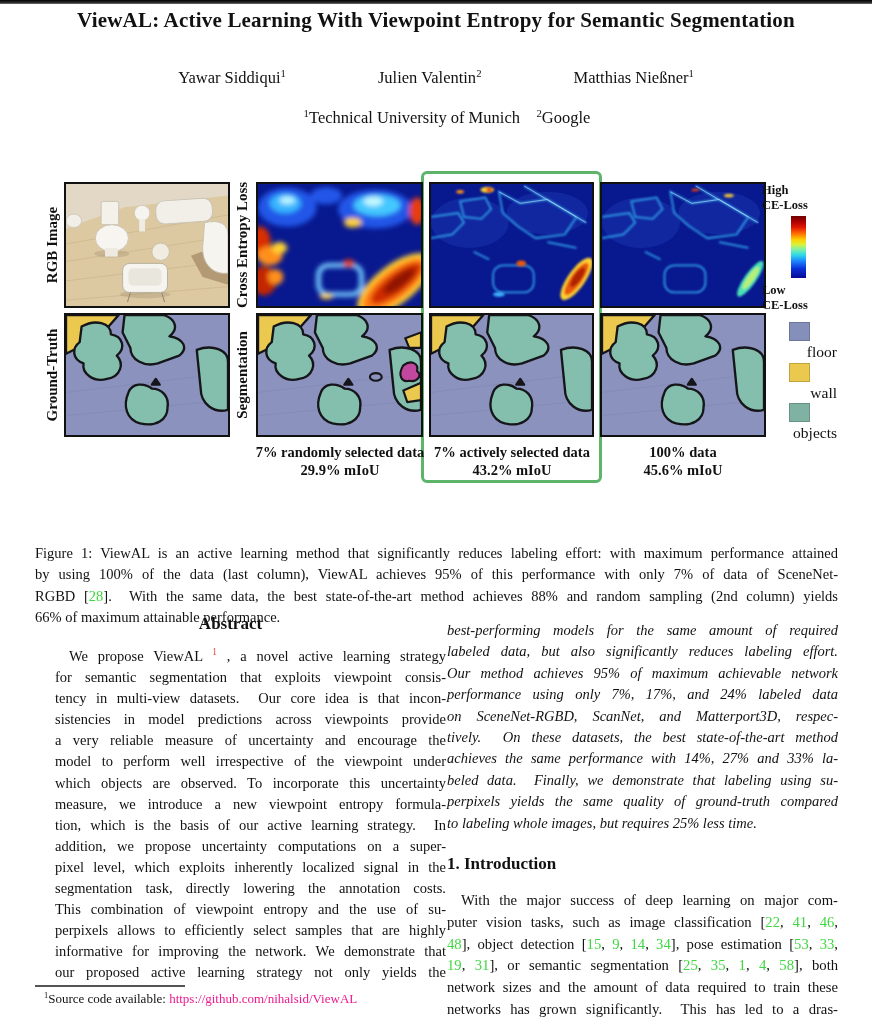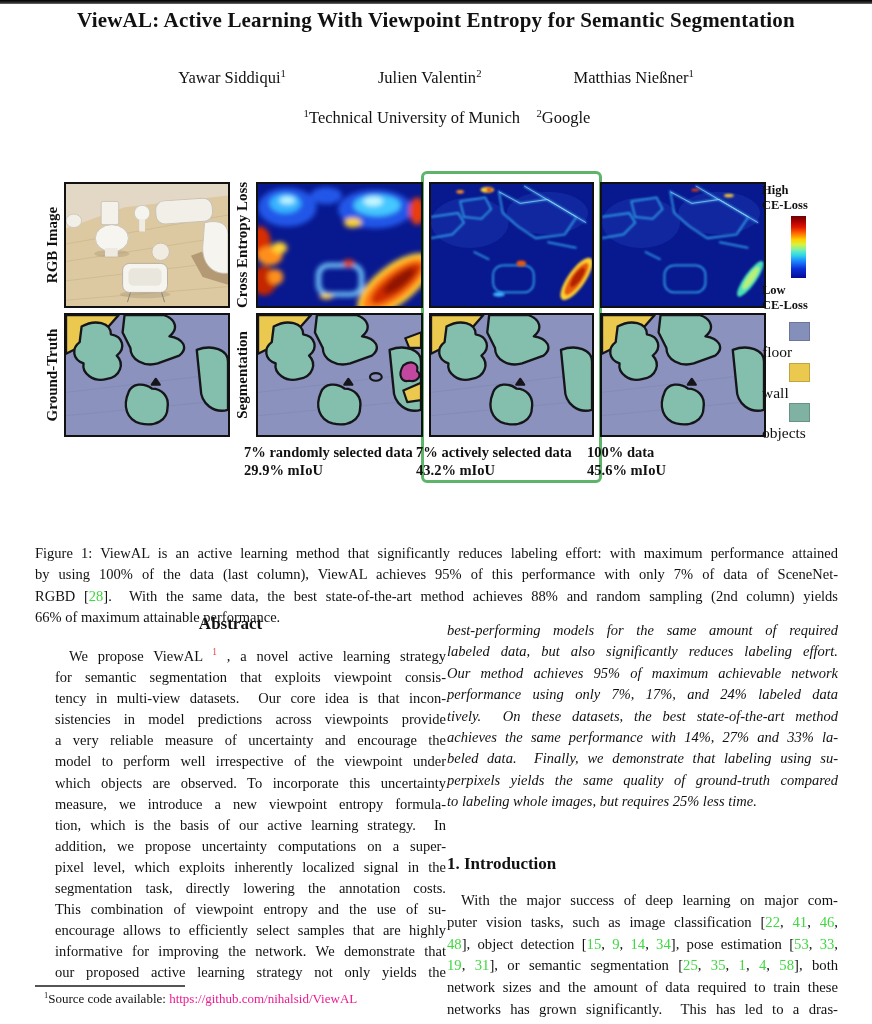--- a/index.html
+++ b/index.html
@@ -22,29 +22,29 @@
   .cite{color:var(--c-cite);}
   .link{color:var(--c-link);cursor:pointer;}
   
   .vlabel{position:absolute;font-weight:bold;font-size:15px;}
   .vlabel span{position:absolute;left:50%;top:50%;white-space:nowrap;
                transform:translate(-50%,-50%) rotate(-90deg);}
   .panel{position:absolute;border:2.5px solid #111;box-sizing:border-box;background:#fff;}
   .panel svg{display:block;width:100%;height:100%;}
   .hlbox{position:absolute;left:421px;top:171px;width:181px;height:312px;
          border:3.5px solid var(--c-highlight);border-radius:6px;box-sizing:border-box;}
-  .fig-cap{position:absolute;top:444px;width:192px;text-align:left;
+  .fig-cap{position:absolute;top:444px;width:192px;text-align:center;
            font-weight:bold;font-size:14.5px;line-height:17.5px;}
   .cbar{position:absolute;left:791px;top:216px;width:15px;height:62px;
         background:linear-gradient(to bottom,#6e0000 0%,#a40000 8%,#e01600 18%,#ff6a00 28%,
           #ffd000 38%,#d8f23c 46%,#7ff0a8 54%,#2fd8e8 63%,#1e8cff 72%,#0a30d8 85%,#060a96 100%);}
   .cb-label{position:absolute;left:762px;width:75px;text-align:left;
             font-weight:bold;font-size:12.5px;line-height:15px;}
   .swatch{position:absolute;left:789px;width:21px;height:19px;box-shadow:inset 0 0 0 1px rgba(0,0,0,.18);}
-  .leg-label{position:absolute;left:762px;width:75px;text-align:left;font-size:15.5px;}
+  .leg-label{position:absolute;left:762px;width:75px;text-align:right;font-size:15.5px;}
   
   .figcaption-block{position:absolute;left:35px;top:496px;width:803px;
                     font-size:14.5px;line-height:21.3px;margin-top:47px;}
   .abs-head{position:absolute;left:35px;top:614px;width:391px;text-align:center;
             font-size:17px;font-weight:bold;}
   .abs-left{position:absolute;left:35px;top:646px;width:391px;
             font-size:14.5px;line-height:21.1px;margin-left:20px;}
   .abs-right{position:absolute;left:447px;top:620px;width:391px;
              font-size:14.5px;line-height:21.4px;font-style:italic;}
   .intro-head{position:absolute;left:447px;top:854px;font-size:17px;font-weight:bold;}
@@ -304,29 +304,30 @@
     <div class="tl"><span>sistencies in model predictions across viewpoints provide</span></div>
     <div class="tl"><span>a very reliable measure of uncertainty and encourage the</span></div>
     <div class="tl"><span>model to perform well irrespective of the viewpoint under</span></div>
     <div class="tl"><span>which objects are observed. To incorporate this uncertainty</span></div>
     <div class="tl"><span>measure, we introduce a new viewpoint entropy formula-</span></div>
     <div class="tl"><span>tion, which is the basis of our active learning strategy.  In</span></div>
     <div class="tl"><span>addition, we propose uncertainty computations on a super-</span></div>
     <div class="tl"><span>pixel level, which exploits inherently localized signal in the</span></div>
     <div class="tl"><span>segmentation task, directly lowering the annotation costs.</span></div>
     <div class="tl"><span>This combination of viewpoint entropy and the use of su-</span></div>
-    <div class="tl"><span>encourage allows to efficiently select samples that are highly</span></div>
+    <div class="tl"><span>perpixels allows to efficiently select samples that are highly</span></div>
     <div class="tl"><span>informative for improving the network. We demonstrate that</span></div>
     <div class="tl"><span>our proposed active learning strategy not only yields the</span></div>
   </div>
 <div class="abs-right">
     <div class="tl"><span>best-performing models for the same amount of required</span></div>
     <div class="tl"><span>labeled data, but also significantly reduces labeling effort.</span></div>
     <div class="tl"><span>Our method achieves 95% of maximum achievable network</span></div>
     <div class="tl"><span>performance using only 7%, 17%, and 24% labeled data</span></div>
+    <div class="tl"><span>on SceneNet-RGBD, ScanNet, and Matterport3D, respec-</span></div>
     <div class="tl"><span>tively.  On these datasets, the best state-of-the-art method</span></div>
     <div class="tl"><span>achieves the same performance with 14%, 27% and 33% la-</span></div>
     <div class="tl"><span>beled data.  Finally, we demonstrate that labeling using su-</span></div>
     <div class="tl"><span>perpixels yields the same quality of ground-truth compared</span></div>
     <div class="tl tl-end"><span>to labeling whole images, but requires 25% less time.</span></div>
   </div>
 
 <div class="intro-head">1. Introduction</div>
 <div class="intro-body">
     <div class="tl tl-ind"><span>With the major success of deep learning on major com-</span></div>

